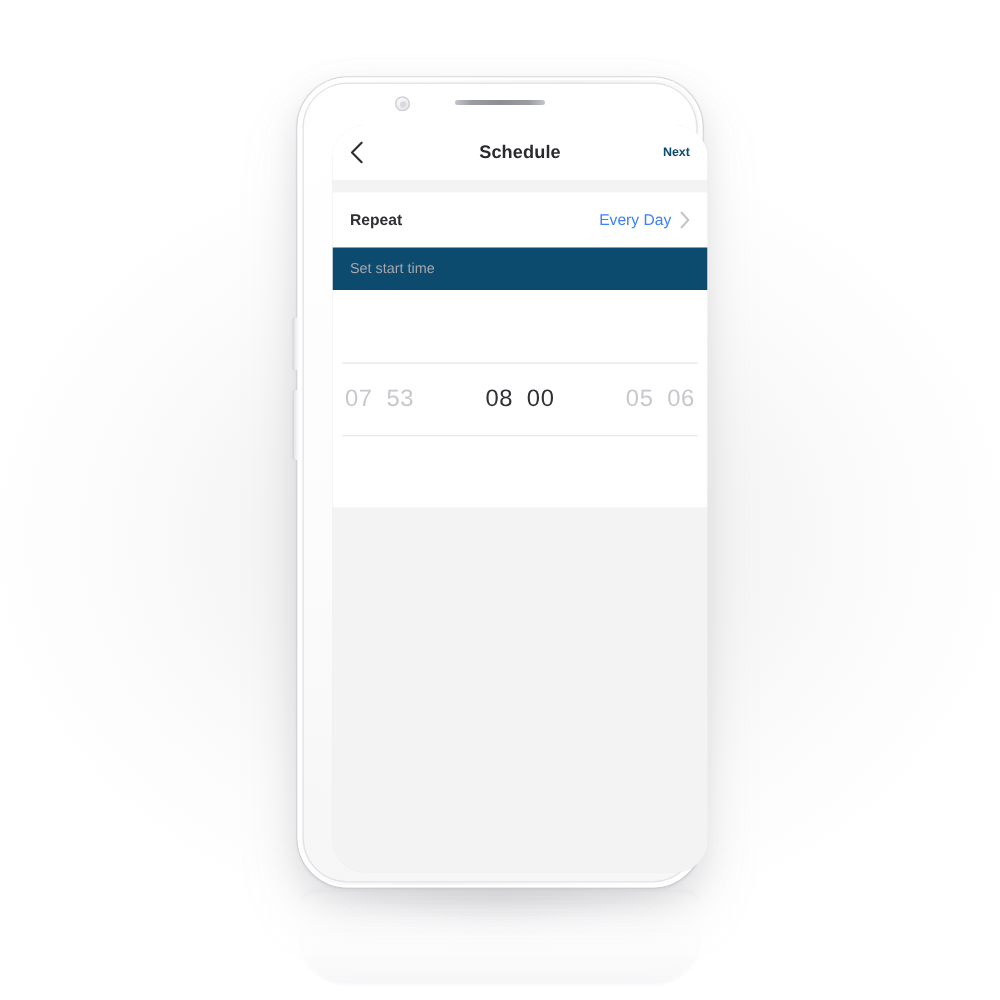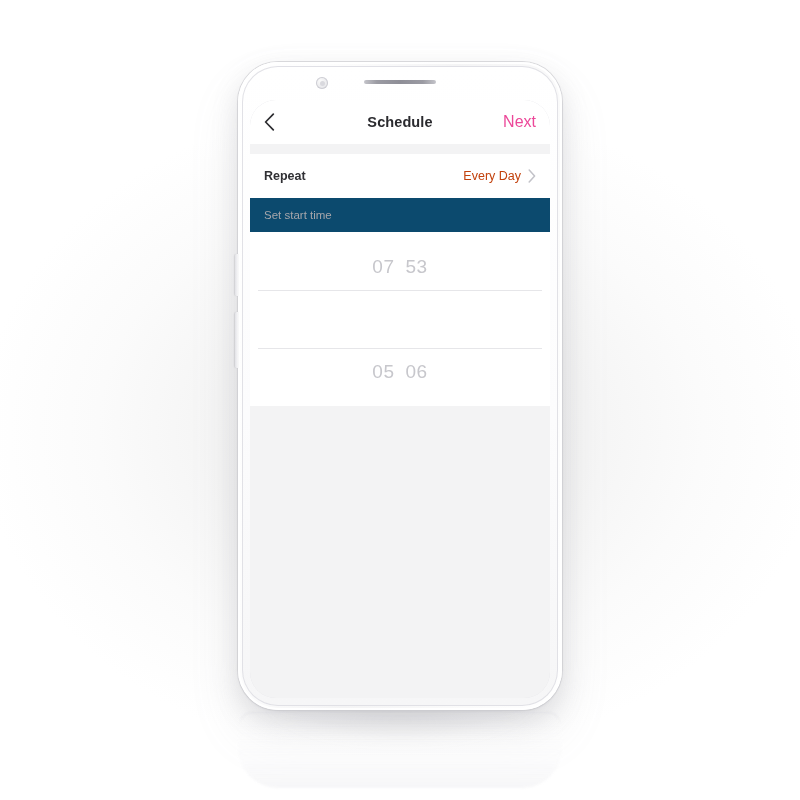--- a/index.html
+++ b/index.html
@@ -110,21 +110,21 @@
     top: 4px;
     width: 72px;
     height: 4px;
     border-radius: 2px;
     background: linear-gradient(90deg, #c4c4ca 0%, #9b9ba3 18%, #8e8e97 50%, #9b9ba3 82%, #c4c4ca 100%);
   }
 
   
   #screen {
     position: absolute;
-    left: 12px;
+    left: 28px;
     top: 38px;
     width: 300px;
     height: 598px;
     border-radius: 26px;
     overflow: hidden;
     background: #f4f4f4;
     box-shadow: inset 0 0 0 1px rgba(226,226,231,0.95);
   }
 
   
@@ -151,23 +151,23 @@
     left: 0; right: 0;
     text-align: center;
     font-size: 14.5px;
     font-weight: bold;
     color: #2a2a2e;
     letter-spacing: 0.1px;
     pointer-events: none;
   }
   .nav-next {
     margin-left: auto;
-    font-size: 16px;
-    font-weight: normal;
-    color: #ec4899;
+    font-size: 10px;
+    font-weight: bold;
+    color: #0c4a6e;
     cursor: pointer;
     z-index: 2;
   }
 
   
   .gap-strip {
     height: 10px;
     background: #f3f3f4;
   }
 
@@ -187,21 +187,21 @@
     color: #303034;
   }
   .row-right {
     margin-left: auto;
     display: flex;
     align-items: center;
     gap: 7px;
   }
   .row-value {
     font-size: 12.5px;
-    color: #c2410c;
+    color: #3b82f6;
   }
   .chev svg { display: block; }
 
   
   .section-head {
     height: 34px;
     background: #0c4a6e;
     display: flex;
     align-items: center;
     padding: 0 14px;
@@ -215,21 +215,21 @@
   
   .picker {
     position: relative;
     height: 174px;
     background: #ffffff;
   }
   .picker-rows {
     position: absolute;
     inset: 0;
     display: flex;
-    flex-direction: column;
+    flex-direction: row;
     gap: 37px;
   }
   .pick-row {
     flex: 1;
     display: flex;
     align-items: center;
     justify-content: center;
     gap: 11px;
     cursor: pointer;
   }
@@ -340,20 +340,24 @@
       </div>
 
       <div class="picker">
         <div class="picker-rows">
 
           <div class="pick-row dim">
             <span class="pick-cell">07</span>
             <span class="pick-cell">53</span>
           </div>
 
+          <div class="pick-row sel">
+            <span class="pick-cell">08</span>
+            <span class="pick-cell">00</span>
+          </div>
 
           <div class="pick-row dim">
             <span class="pick-cell">05</span>
             <span class="pick-cell">06</span>
           </div>
 
         </div>
         <div class="sel-line top"></div>
         <div class="sel-line bottom"></div>
       </div>

